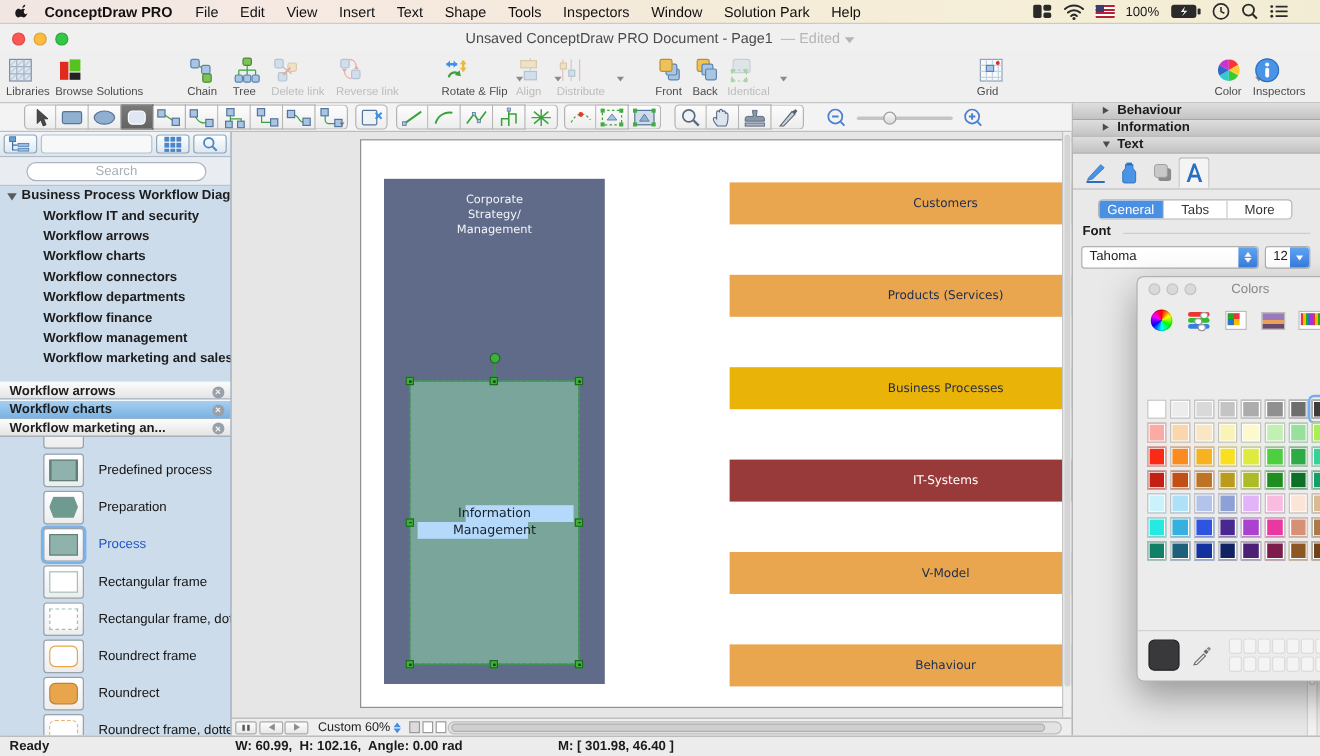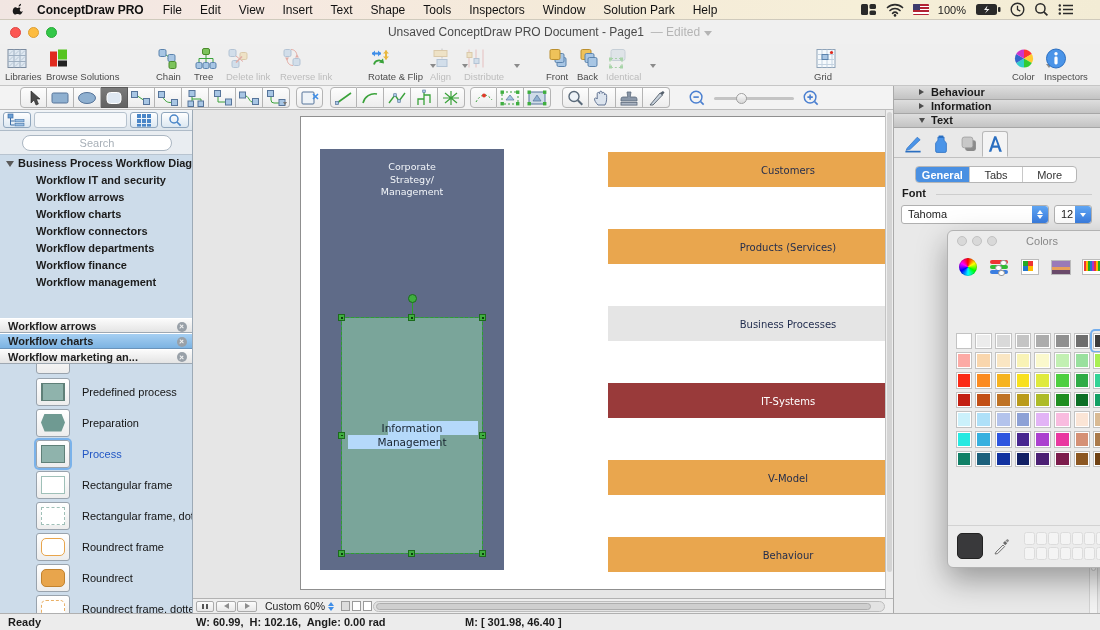--- a/index.html
+++ b/index.html
@@ -145,21 +145,21 @@
   .isec .tri { position:absolute; left:25px; top:3px; }
   .isec .tri.right { border-top:3.5px solid transparent; border-bottom:3.5px solid transparent; border-left:5.5px solid #4c4c4c; }
   .isec .tri.down { border-left:3.5px solid transparent; border-right:3.5px solid transparent; border-top:5.5px solid #4c4c4c; margin-top:1px; }
   .itoolrow { position:absolute; left:0; top:44px; width:100%; height:28px; }
   .itool { position:absolute; top:1px; width:26px; height:26px; display:flex; align-items:center; justify-content:center; }
   .itool.sel { background:#f4f4f4; border:1px solid #b8b8b8; border-bottom-color:#f4f4f4; border-radius:3px 3px 0 0; }
   .idivider { position:absolute; left:0; top:71px; width:100%; height:1px; background:#c0c0c0; }
   .segctl { position:absolute; left:21px; top:80px; width:162px; height:17px; display:flex; border:1px solid #b6b6b6; border-radius:4px; background:#fff; overflow:hidden; }
   .seg { flex:1; text-align:center; font-size:11px; line-height:16px; color:#333; border-right:1px solid #c8c8c8; }
   .seg:last-child { border-right:none; }
-  .seg.active { background:#4a90e2; color:#fff; font-weight:bold; }
+  .seg.active { background:#4a90e2; color:#fff; font-weight:normal; }
   .fontlabel { position:absolute; left:8px; top:101px; font-size:11px; font-weight:bold; color:#1b1b1b; }
   .fontrule { position:absolute; left:42px; right:8px; top:108px; height:1px; background:#cdcdcd; }
   .combo { position:absolute; top:119px; height:19px; background:#fff; border:1px solid #b0b0b0; border-radius:3px; font-size:11px; color:#222; line-height:17px; padding-left:6px; }
   .combo .cstep { position:absolute; right:0; top:0; bottom:0; width:16px; background:linear-gradient(#5fa5f2,#3a7de0); border-radius:0 3px 3px 0;
     display:flex; flex-direction:column; align-items:center; justify-content:center; gap:1px; }
   .cstep .u { border-left:3px solid transparent; border-right:3px solid transparent; border-bottom:4px solid #fff; }
   .cstep .d { border-left:3px solid transparent; border-right:3px solid transparent; border-top:4px solid #fff; }
   .fontcombo { left:7px; width:148px; }
   .sizecombo { left:160px; width:38px; }
   .insp-scrollbar { position:absolute; right:2px; top:152px; width:9px; height:418px; background:#f3f3f3; border:1px solid #d2d2d2; border-radius:5px; }
@@ -802,20 +802,21 @@
     </div>
     <div class="tree" id="solution-tree">
         <div class="titem lvl0"><span class="tri down"></span>Business Process Workflow Diagrams</div>
         <div class="titem lvl1">Workflow IT and security</div>
         <div class="titem lvl1">Workflow arrows</div>
         <div class="titem lvl1">Workflow charts</div>
         <div class="titem lvl1">Workflow connectors</div>
         <div class="titem lvl1">Workflow departments</div>
         <div class="titem lvl1">Workflow finance</div>
         <div class="titem lvl1">Workflow management</div>
+        <div class="titem lvl1">Workflow marketing and sales</div>
       </div>
     <div class="libtabs" id="library-tabs">
         <div class="libtab ">Workflow arrows<span class="closex"></span></div>
         <div class="libtab sel">Workflow charts<span class="closex"></span></div>
         <div class="libtab ">Workflow marketing an...<span class="closex"></span></div>
       </div>
     <div class="shapelist" id="shape-list">
       <div class="shape-item partial">
           <span class="thumb"></span>
         </div>
@@ -874,21 +875,21 @@
     <div class="page">
       <div class="corp" id="corp-shape" style="background: rgb(95, 107, 136);">
         <div class="clabel">Corporate
 Strategy/
 Management</div>
       </div>
       <div id="bars" style="display:contents"><div class="bar" style="top:35px; background:#e9a64e">
        <span class="blabel" style="color:#1f2b4d">Customers</span>
      </div><div class="bar" style="top:112px; background:#e9a64e">
        <span class="blabel" style="color:#1f2b4d">Products (Services)</span>
-     </div><div class="bar" style="top:189px; background:#e5e5e5">
+     </div><div class="bar" style="top:189px; background:#eab308">
        <span class="blabel" style="color:#1f2b4d">Business Processes</span>
      </div><div class="bar" style="top:266px; background:#993a3a">
        <span class="blabel" style="color:#ffffff">IT-Systems</span>
      </div><div class="bar" style="top:343px; background:#e9a64e">
        <span class="blabel" style="color:#1f2b4d">V-Model</span>
      </div><div class="bar" style="top:420px; background:#e9a64e">
        <span class="blabel" style="color:#1f2b4d">Behaviour</span>
      </div></div>
       <div class="selshape" id="sel-shape" style="background: rgb(122, 165, 154);">
         <span class="hl" style="left:46px; top:103px; width:90px;"></span>

